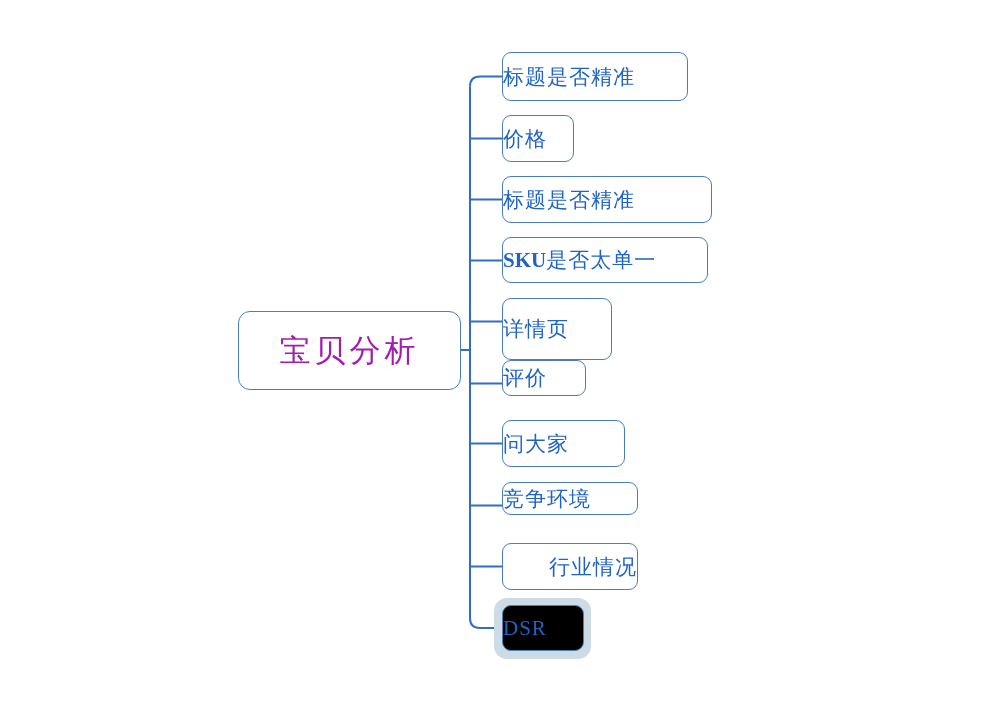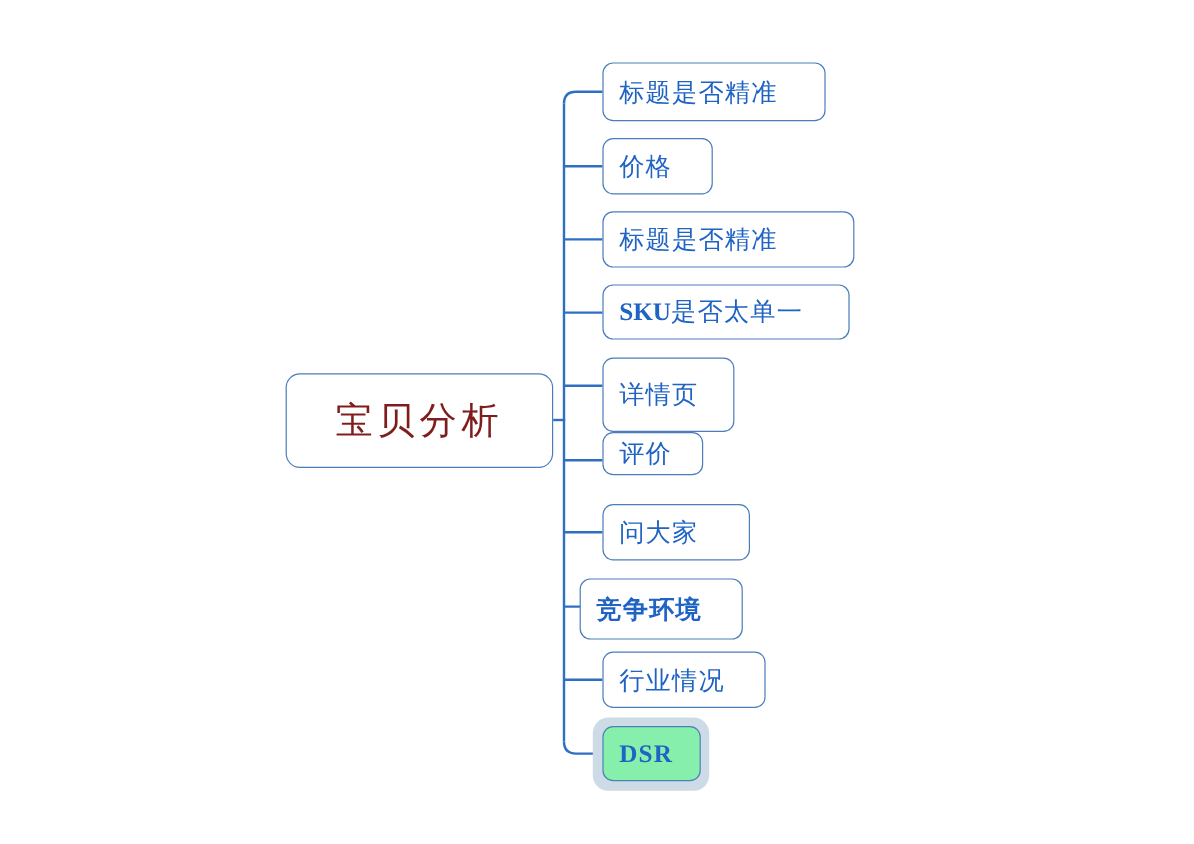--- a/index.html
+++ b/index.html
@@ -42,45 +42,43 @@
     color: #1f63c4;
     white-space: nowrap;
     letter-spacing: 0.5px;
   }
   .node-root {
     border-radius: 12px;
     justify-content: center;
     font-size: 31px;
     letter-spacing: 4px;
     border-width: 1.5px;
-    color: #7f1d1d;
+    color: #a21caf;
   }
   .node-child {
     font-size: 21px;
-    padding-left: 13px;
     letter-spacing: 1px;
   }
   .node-serif-lead {
     font-family: "Liberation Serif", "DejaVu Serif", serif;
     font-weight: 700;
     letter-spacing: 0px;
   }
   .node-sans-tail {
     font-family: Liberation Mono, monospace;
     font-weight: 400;
     letter-spacing: 1px;
   }
   
   .node-selected {
-    background: #86efac;
+    background: #000000;
     border: 1.6px solid #4a82b5;
     border-radius: 9px;
     font-family: "Liberation Serif", "DejaVu Serif", serif;
     letter-spacing: 1px;
-    font-weight: bold;
   }
   .selection-halo {
     position: absolute;
     box-sizing: border-box;
     background: #ccdbe6;
     border-radius: 13px;
   }
 </style>
 </head>
 <body>
@@ -102,43 +100,43 @@
       <path d="M 470 618 Q 470 628 480 628 L 502 628" fill="none" stroke="#2e6fc4" stroke-width="2" stroke-linecap="butt"></path>
     </svg>
 
   <div id="nodes-layer">
       <div class="node node-root" style="left: 238px; top: 311px; width: 223px; height: 79px;">
         <span>宝贝分析</span>
       </div>
       <div class="node node-child" style="left: 502px; top: 52px; width: 186px; height: 49px;">
         <span>标题是否精准</span>
       </div>
-      <div class="node node-child" style="left: 502px; top: 115px; width: 92px; height: 47px; text-align: right;">
+      <div class="node node-child" style="left: 502px; top: 115px; width: 72px; height: 47px; text-align: right;">
         <span>价格</span>
       </div>
       <div class="node node-child" style="left: 502px; top: 176px; width: 210px; height: 47px;">
         <span>标题是否精准</span>
       </div>
       <div class="node node-child" style="left: 502px; top: 237px; width: 206px; height: 46px;">
         <span class="node-serif-lead">SKU</span>
         <span class="node-sans-tail">是否太单一</span>
       </div>
       <div class="node node-child" style="left: 502px; top: 298px; width: 110px; height: 62px;">
         <span>详情页</span>
       </div>
       <div class="node node-child" style="left: 502px; top: 360px; width: 84px; height: 36px;">
         <span>评价</span>
       </div>
       <div class="node node-child" style="left: 502px; top: 420px; width: 123px; height: 47px;">
         <span>问大家</span>
       </div>
-      <div class="node node-child" style="left: 483px; top: 482px; width: 136px; height: 51px; font-weight: bold;">
+      <div class="node node-child" style="left: 502px; top: 482px; width: 136px; height: 33px;">
         <span>竞争环境</span>
       </div>
-      <div class="node node-child" style="left: 502px; top: 543px; width: 136px; height: 47px;">
+      <div class="node node-child" style="left: 502px; top: 543px; width: 136px; height: 47px; justify-content: flex-end;">
         <span>行业情况</span>
       </div>
       <div class="selection-halo" style="left: 494px; top: 598px; width: 97px; height: 61px; background: rgb(204, 219, 230);"></div>
       <div class="node node-child node-selected" style="left: 502px; top: 605px; width: 82px; height: 46px;">
         <span>DSR</span>
       </div>
     </div>
 
 </div>
 

